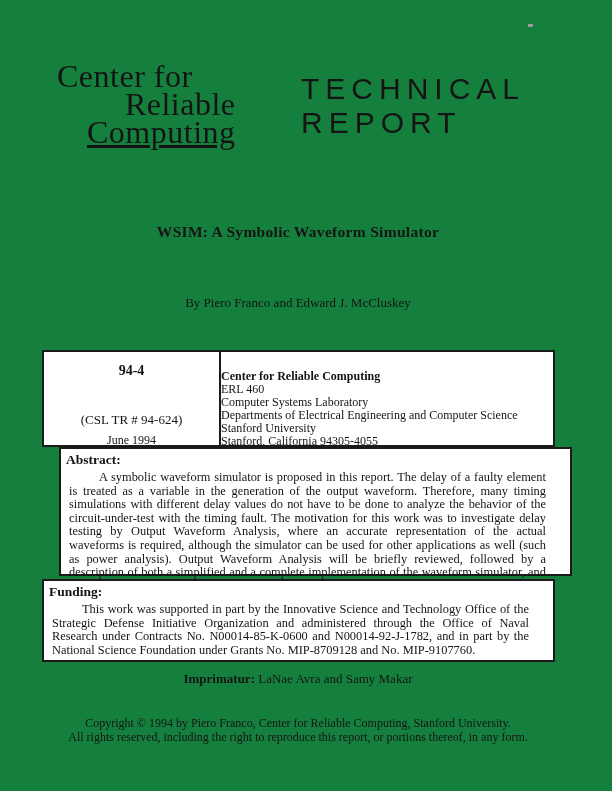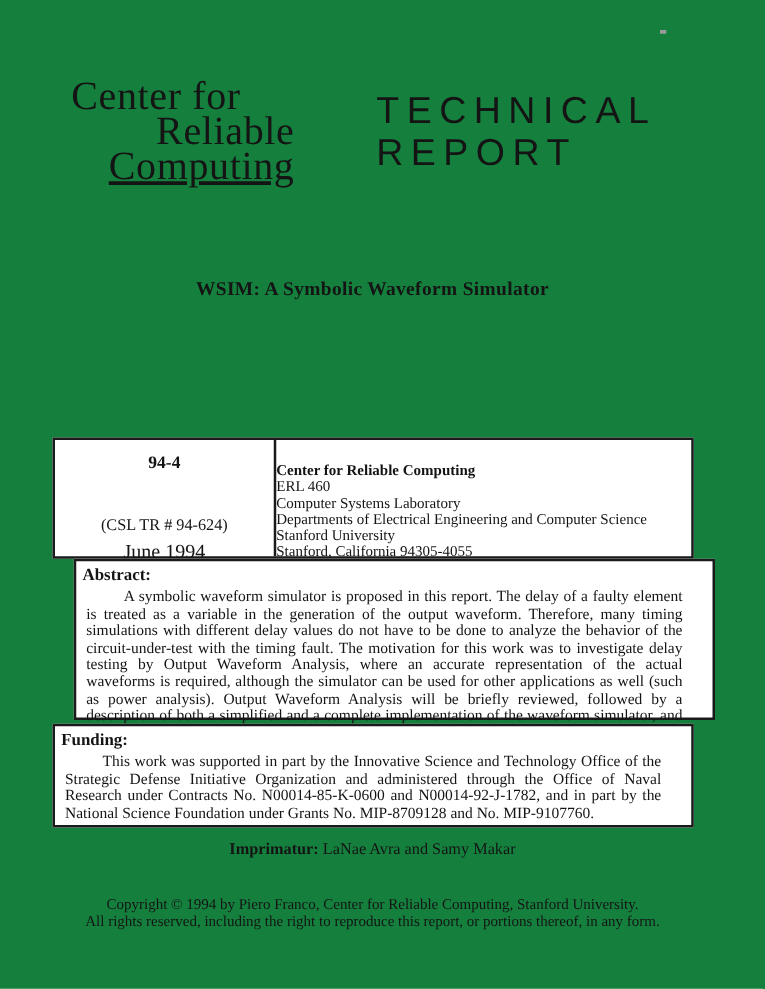--- a/index.html
+++ b/index.html
@@ -38,21 +38,21 @@
   .info-table {
     position: absolute; left: 42px; top: 350px; width: 513px; height: 97px;
     border: 2px solid #1a1a1a; display: flex; background: #fff;
   }
   .info-left {
     width: 177px; border-right: 2px solid #1a1a1a;
     text-align: center; position: relative;
   }
   .report-number { margin-top: 11px; font-weight: bold; font-size: 14px; }
   .tr-number { margin-top: 33px; font-size: 13px; }
-  .tr-date { margin-top: 5px; font-size: 16px; }
+  .tr-date { margin-top: 5px; font-size: 12px; }
   .info-right {
     flex: 1; font-size: 12px; line-height: 13px; padding-top: 18px;
   }
   .info-right .org-line-0 { font-weight: bold; }
 
   
   .abstract-box {
     position: absolute; left: 59px; top: 447px; width: 513px; height: 129px;
     border: 2px solid #1a1a1a; background: #fff;
   }
@@ -86,20 +86,21 @@
     <div class="ind1">Reliable</div>
     <div class="ind2">Computing</div>
   </div>
 
   <div class="report-type">
     <div>TECHNICAL</div>
     <div>REPORT</div>
   </div>
 
   <div class="centerline doc-title">WSIM: A Symbolic Waveform Simulator</div>
+  <div class="centerline byline">By Piero Franco and Edward J. McCluskey</div>
 
   <div class="info-table">
     <div class="info-left">
       <div class="report-number">94-4</div>
       <div class="tr-number">(CSL TR # 94-624)</div>
       <div class="tr-date">June 1994</div>
     </div>
     <div class="info-right">
       <div class="org-line-0">Center for Reliable Computing</div>
       <div>ERL 460</div>

